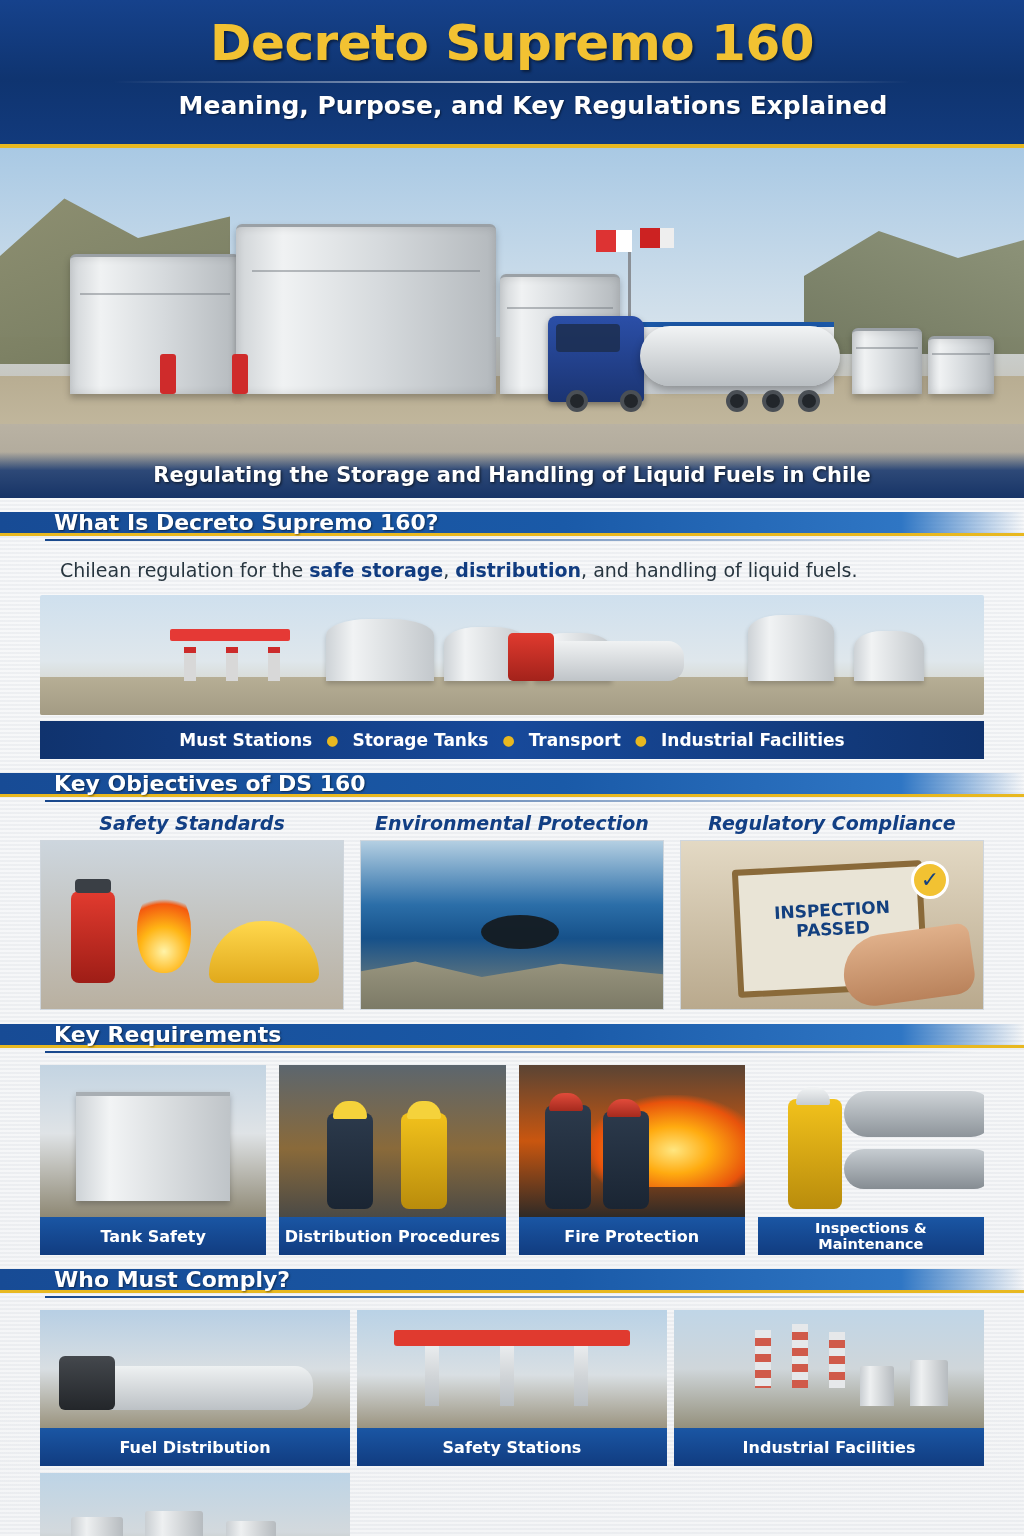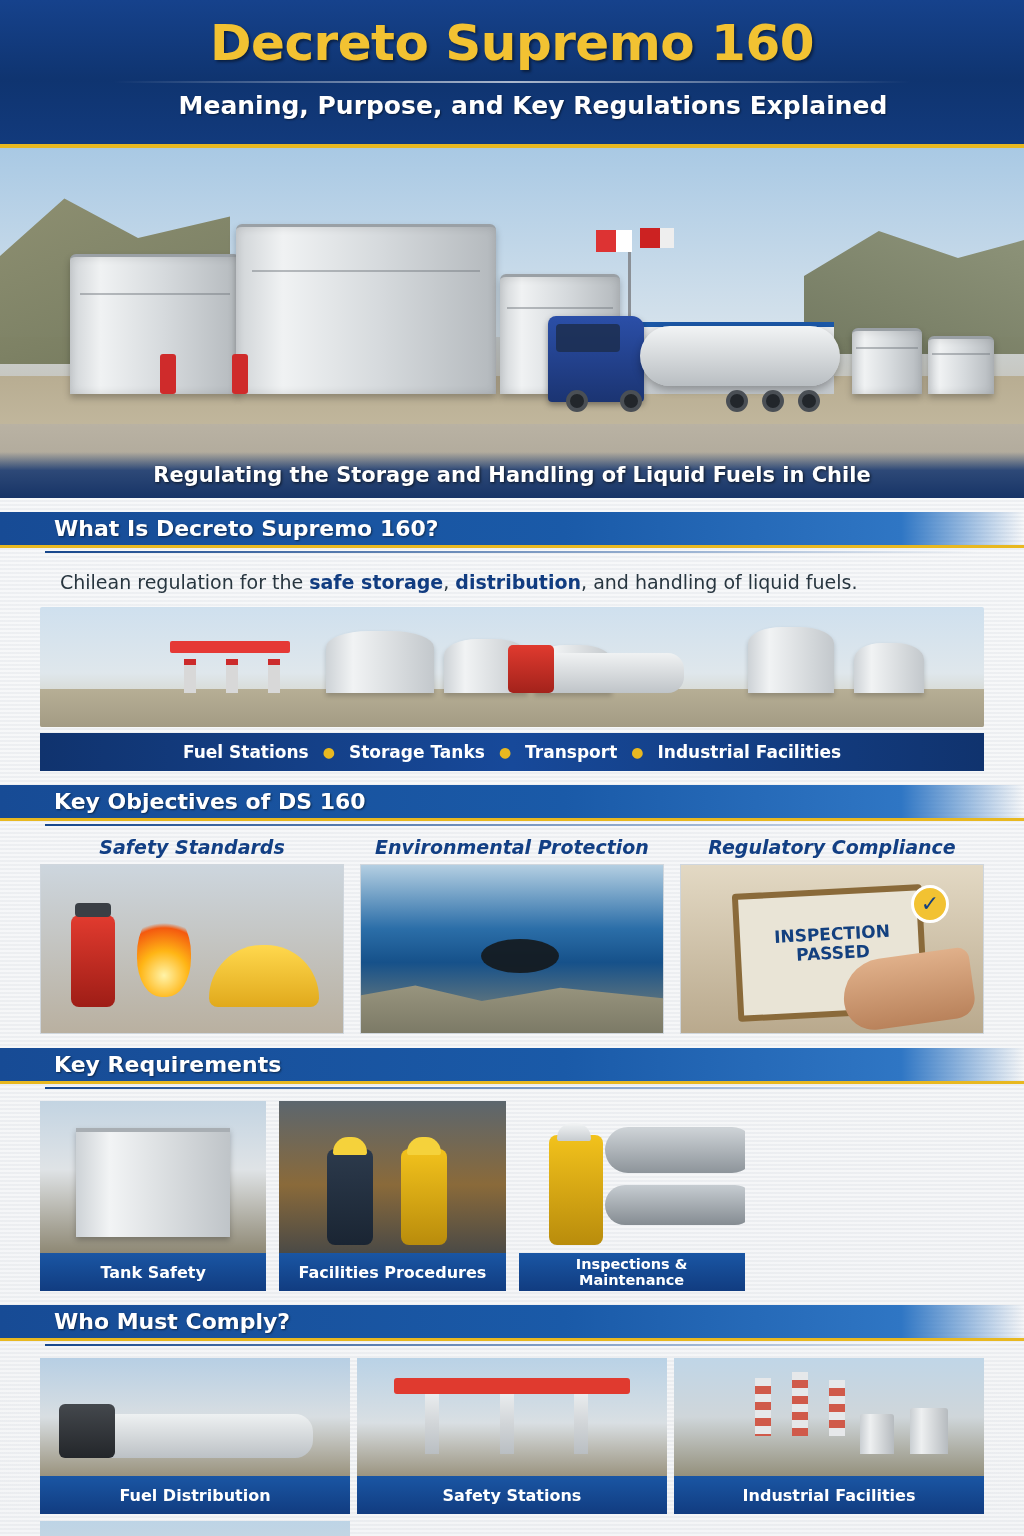--- a/index.html
+++ b/index.html
@@ -90,21 +90,21 @@
     background: linear-gradient(180deg, rgba(17,52,112,0.0) 0%, rgba(17,52,112,0.82) 40%, rgba(15,46,100,0.95) 100%);
     color:#fff; font-size: 21px; font-weight: bold;
     display:flex; align-items:center; justify-content:center;
     text-shadow: 1px 1px 3px rgba(0,0,0,.7);
     font-family: "DejaVu Sans", sans-serif;
   }
 
   
   .section-bar {
     margin: 14px 0 0 0;
-    height: 36px;
+    height: 24px;
     background: linear-gradient(90deg,#174b95 0%,#1a5aa8 55%,#2f76c4 88%, rgba(47,118,196,0) 100%);
     display:flex; align-items:center;
     padding-left: 54px;
     border-bottom: 3px solid #e8b820;
   }
   .section-bar span {
     color:#fff; font-size: 22px; font-weight:bold;
     text-shadow:1px 1px 2px rgba(0,0,0,.5);
     font-family: "DejaVu Sans", sans-serif;
   }
@@ -278,21 +278,21 @@
     <div class="s-tank" style="left:286px;width:108px;height:62px;"></div>
     <div class="s-tank" style="left:404px;width:84px;height:54px;"></div>
     <div class="s-tank" style="left:494px;width:78px;height:48px;"></div>
     <div class="s-tank" style="right:150px;width:86px;height:66px;"></div>
     <div class="s-tank" style="right:60px;width:70px;height:50px;"></div>
     <div class="s-truck"></div>
     <div class="s-cab"></div>
   </div>
 
   <div class="chips">
-    <span>Fuel Stations</span>
+    <span>Must Stations</span>
     <span class="dot">●</span>
     <span>Storage Tanks</span>
     <span class="dot">●</span>
     <span>Transport</span>
     <span class="dot">●</span>
     <span>Industrial Facilities</span>
   </div>
 
   <div class="section-bar">
     <span>Key Objectives of DS 160</span>
@@ -343,21 +343,31 @@
       </div>
       <div class="req-label">Tank Safety</div>
     </div>
     <div class="req-card">
       <div class="req-img r2">
         <div class="worker w-d" style="left:48px;"></div>
         <div class="hat" style="left:54px;bottom:98px;"></div>
         <div class="worker w-y" style="left:122px;"></div>
         <div class="hat" style="left:128px;bottom:98px;"></div>
       </div>
-      <div class="req-label">Facilities Procedures</div>
+      <div class="req-label">Distribution Procedures</div>
+    </div>
+    <div class="req-card">
+      <div class="req-img r3">
+        <div class="fire-blob"></div>
+        <div class="worker w-d" style="left:26px;height:104px;"></div>
+        <div class="hat" style="left:30px;bottom:106px;background:linear-gradient(180deg,#e14b3a,#a52a1e);"></div>
+        <div class="worker w-d" style="left:84px;height:98px;"></div>
+        <div class="hat" style="left:88px;bottom:100px;background:linear-gradient(180deg,#e14b3a,#a52a1e);"></div>
+      </div>
+      <div class="req-label">Fire Protection</div>
     </div>
     <div class="req-card">
       <div class="req-img r4">
         <div class="pipe"></div>
         <div class="pipe2"></div>
         <div class="worker w-y" style="left:30px;height:110px;width:54px;"></div>
         <div class="hat" style="left:38px;bottom:112px;background:linear-gradient(180deg,#f2f4f5,#c7ccd0);"></div>
       </div>
       <div class="req-label small">Inspections &amp; Maintenance</div>
     </div>

